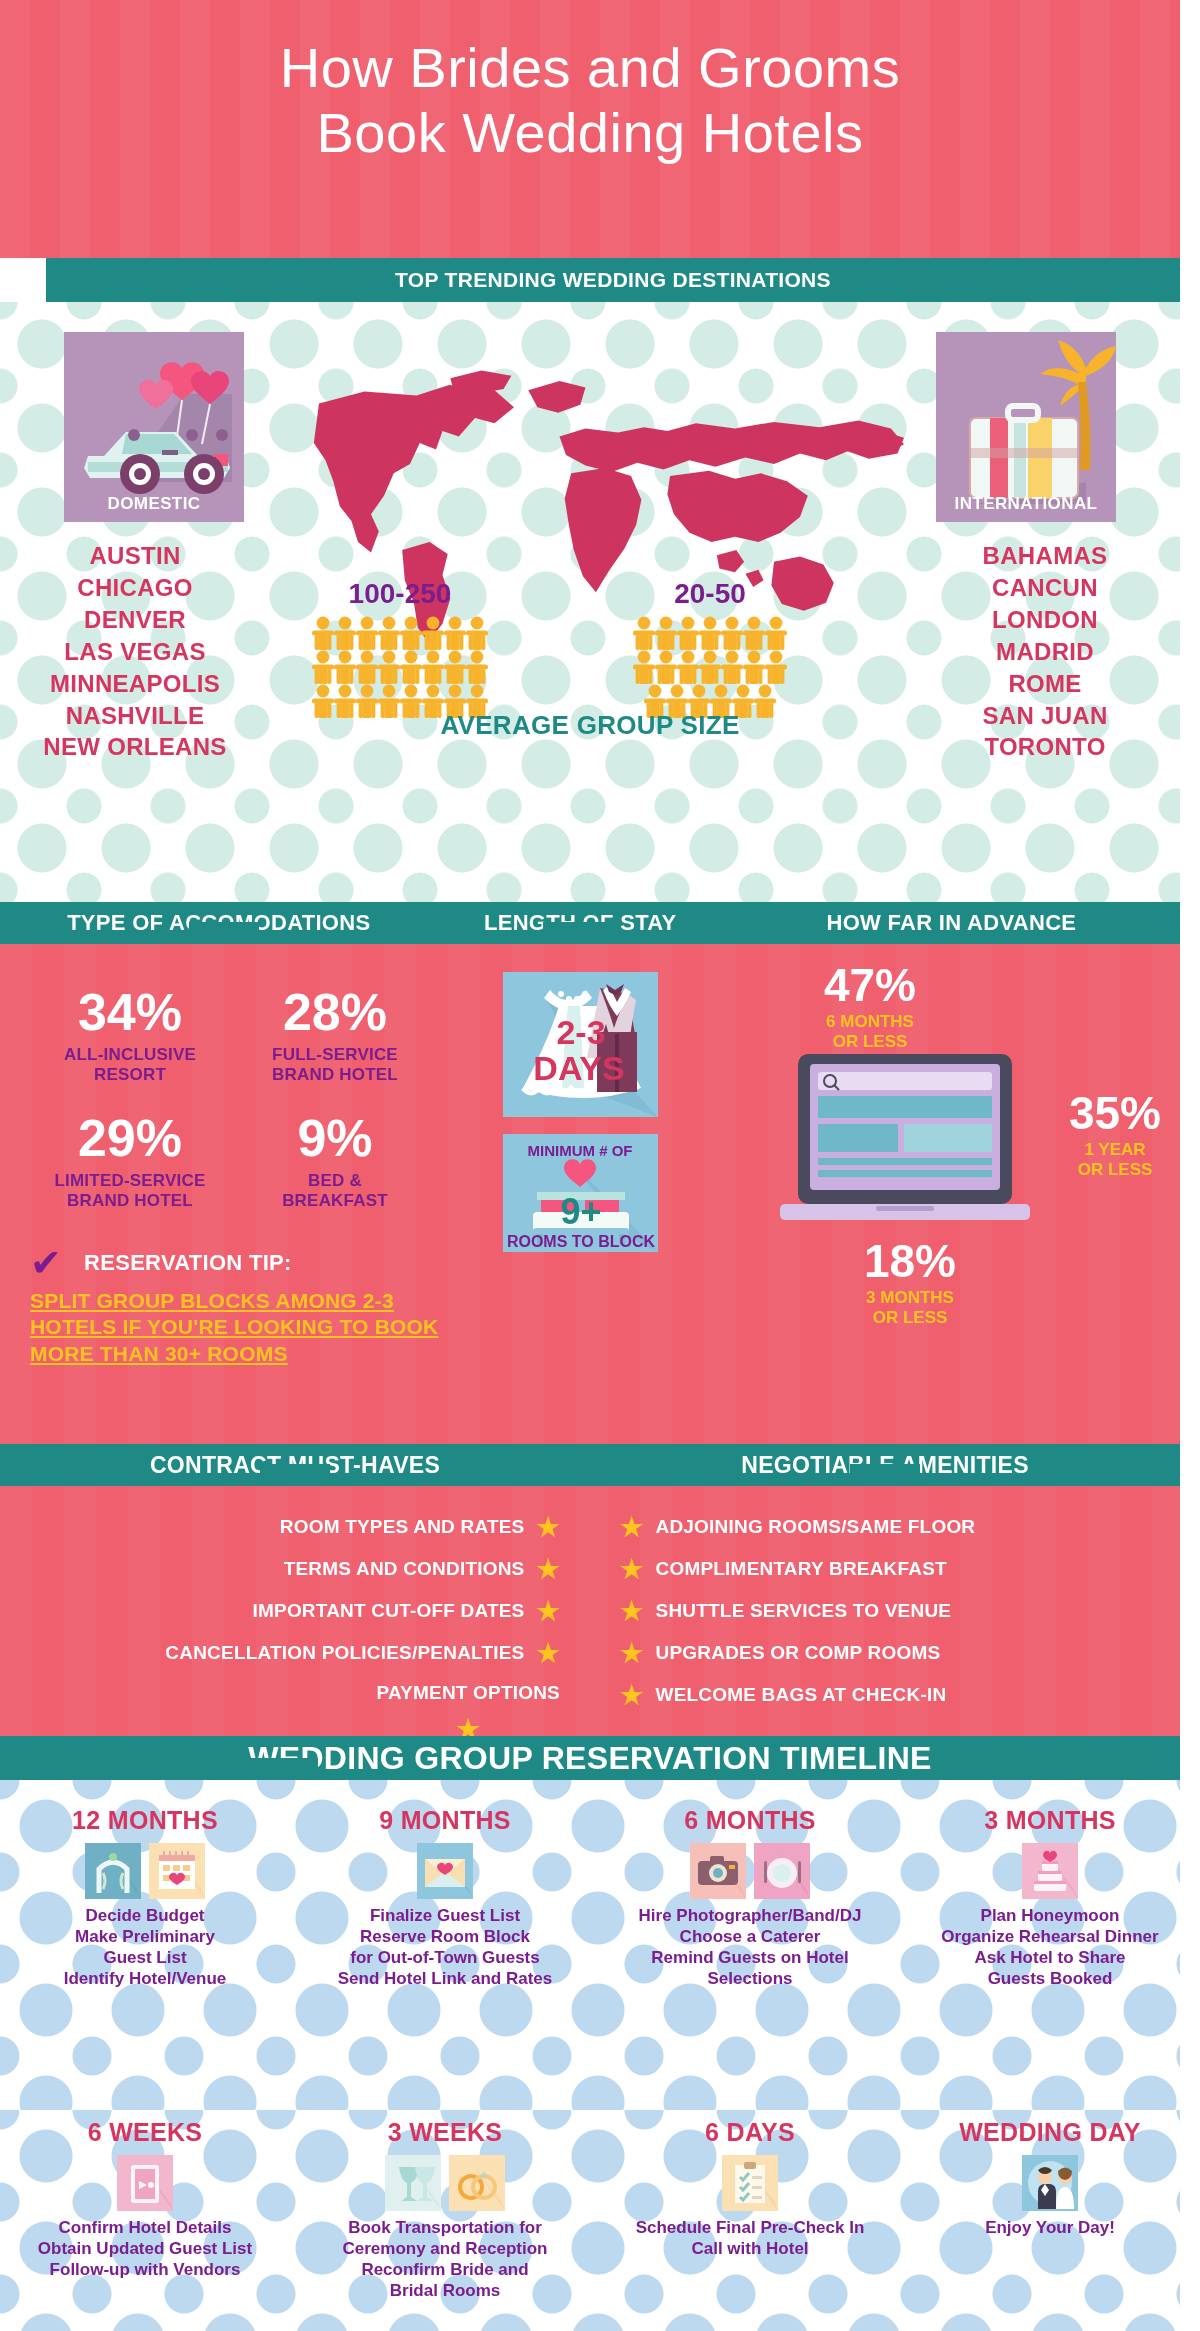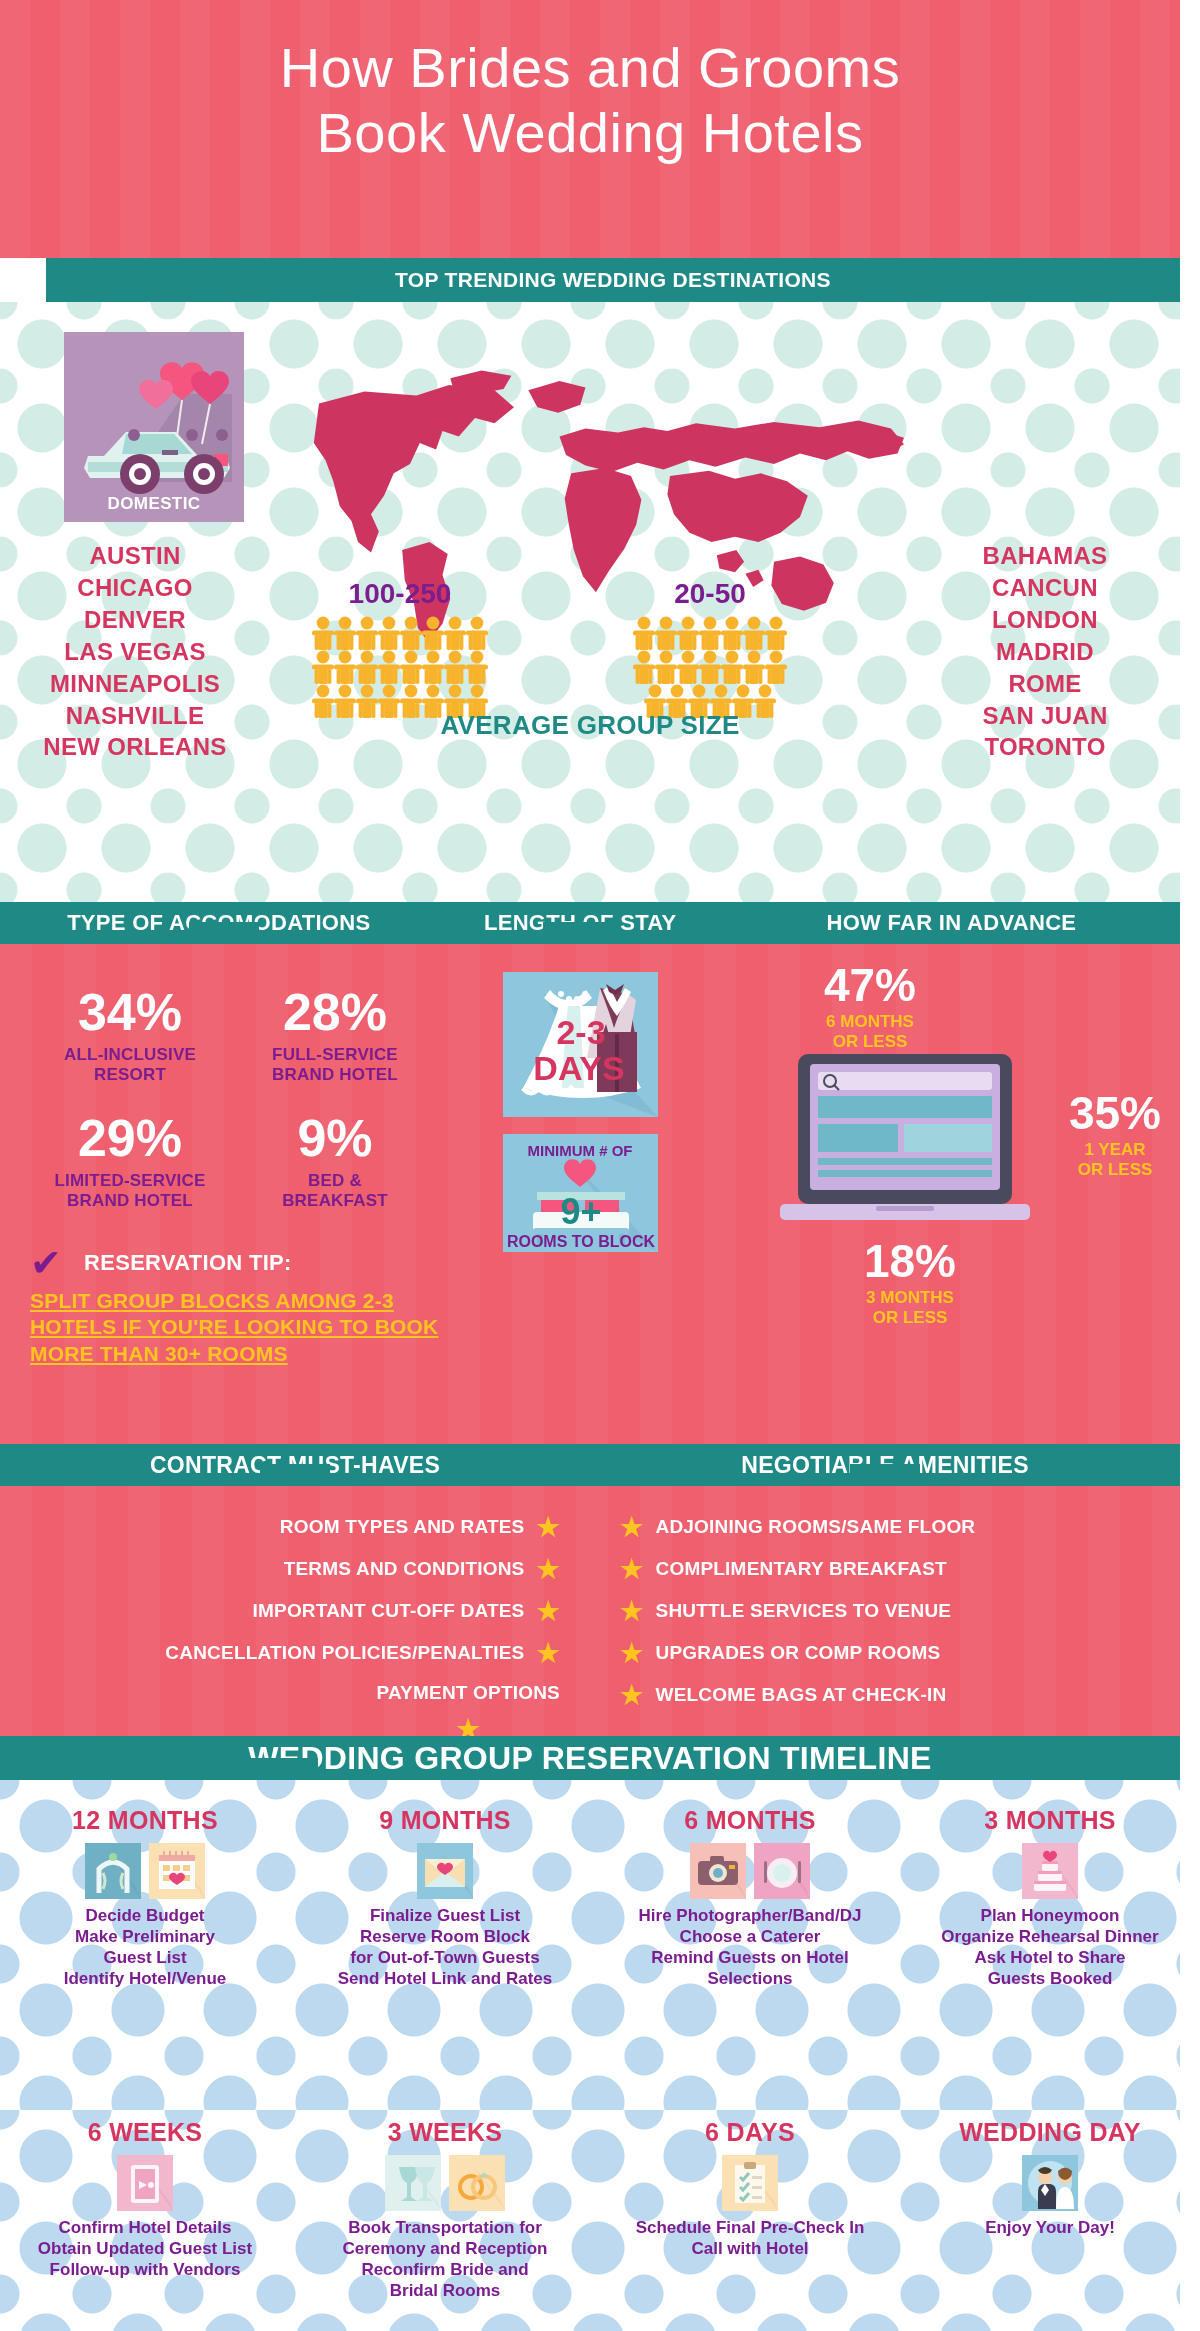--- a/index.html
+++ b/index.html
@@ -201,20 +201,39 @@
           <circle cx="140" cy="142" r="20" fill="#7c3f6b"></circle>
             <circle cx="140" cy="142" r="11" fill="#fff"></circle>
           <circle cx="140" cy="142" r="6" fill="#7c3f6b"></circle>
           <circle cx="70" cy="103" r="6" fill="#8d5f8f"></circle>
             <circle cx="128" cy="103" r="6" fill="#8d5f8f"></circle>
           <circle cx="158" cy="103" r="6" fill="#8d5f8f"></circle>
         </svg>
         <div class="caplabel">DOMESTIC</div>
       </div>
 
+      <div class="card" style="right:64px; top:30px;">
+        <svg width="180" height="190" viewBox="0 0 180 190">
+          <rect width="180" height="190" fill="#b694b9"></rect>
+          <g>
+            <path d="M150 44 Q176 34 180 14 Q160 18 150 36 Q142 14 122 8 Q128 30 144 42
+                     Q120 30 104 42 Q126 44 142 52 Q128 58 124 74 Q140 62 150 52 Z" fill="#f7b32b"></path>
+            <path d="M150 50 q6 44 4 88 l-10 0 q2-46 -2-88 z" fill="#e09a22"></path>
+          </g>
+          <path d="M40 172 L150 150 L150 172 Z" fill="#a586ab"></path>
+          <rect x="34" y="86" width="108" height="80" rx="6" fill="#f1f7f5"></rect>
+          <rect x="34" y="86" width="108" height="80" rx="6" fill="none" stroke="#d8a7a7" stroke-width="2"></rect>
+          <rect x="54" y="86" width="18" height="80" fill="#ec5f79"></rect>
+          <rect x="92" y="86" width="24" height="80" fill="#f9d26a"></rect>
+          <rect x="78" y="86" width="12" height="80" fill="#c7e4df"></rect>
+          <rect x="72" y="74" width="30" height="14" rx="5" fill="none" stroke="#f1f7f5" stroke-width="6"></rect>
+          <rect x="34" y="116" width="108" height="10" fill="#d0a1a1" opacity=".5"></rect>
+        </svg>
+        <div class="caplabel">INTERNATIONAL</div>
+      </div>
 
       <div class="citylist" id="domCities" style="left:20px; top:238px;">
           <div>AUSTIN</div>
           <div>CHICAGO</div>
           <div>DENVER</div>
           <div>LAS VEGAS</div>
           <div>MINNEAPOLIS</div>
           <div>NASHVILLE</div>
           <div>NEW ORLEANS</div>
         </div>

